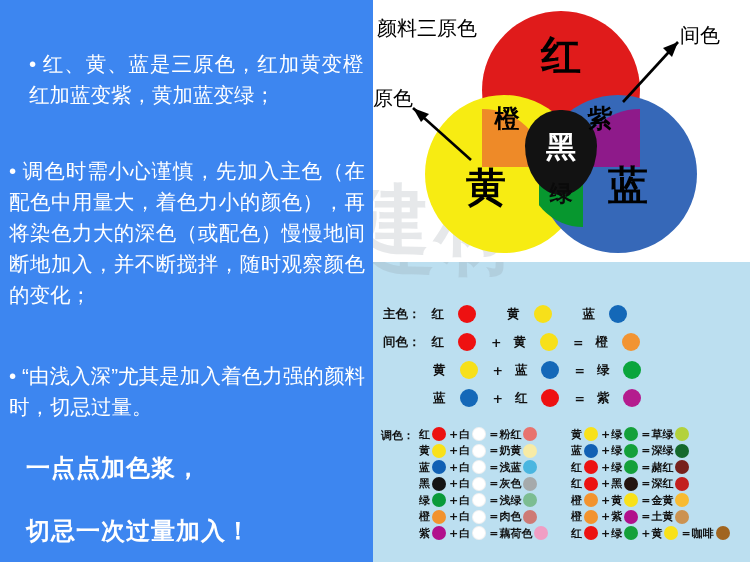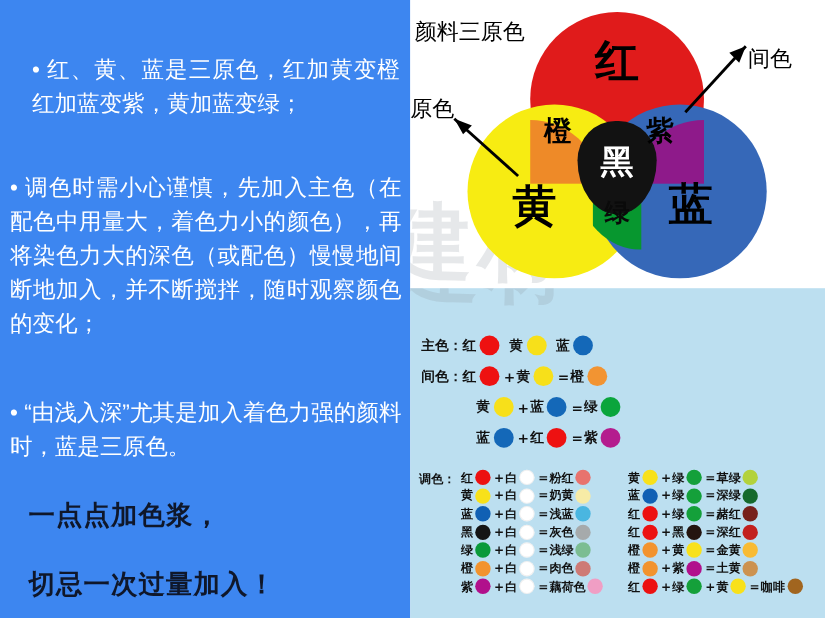--- a/index.html
+++ b/index.html
@@ -24,21 +24,21 @@
   .tip-para{
     position:absolute;left:9px;width:356px;
     color:#ffffff;font-size:20.5px;line-height:31px;
     text-align:justify;letter-spacing:0px;
   }
   #tip-1{top:48px;margin-left:20px;}
   #tip-2{top:155px;}
   #tip-3{top:360px;}
   .red-line{
     position:absolute;left:26px;width:340px;
-    color:#0f172a;font-size:24px;font-weight:bold;font-family:"DejaVu Serif",serif;
+    color:#ffffff;font-size:24px;font-weight:bold;font-family:"DejaVu Serif",serif;
     letter-spacing:1px;
   }
   #red-1{top:452px;}
   #red-2{top:515px;}
 
   
   #right-top{
     position:absolute;left:373px;top:0;width:377px;height:262px;
     background:#ffffff;overflow:hidden;
   }
@@ -64,37 +64,37 @@
   #lb-yellow{left:70px;top:160px;width:86px;font-size:40px;}
   #lb-blue{left:212px;top:158px;width:86px;font-size:40px;}
   #lb-orange{left:110px;top:102px;width:48px;font-size:25px;}
   #lb-purple{left:203px;top:102px;width:48px;font-size:25px;}
   #lb-black{left:164px;top:127px;width:48px;font-size:30px;color:#ffffff;}
   #lb-green{left:166px;top:178px;width:44px;font-size:23px;color:#0a0a0a;}
 
   .venn-anno{position:absolute;color:#000;font-size:20px;font-family:Liberation Mono, monospace;}
   #an-primary3{left:4px;top:15px;}
   #an-primary{left:0px;top:85px;}
-  #an-secondary{left:307px;top:40px;}
+  #an-secondary{left:307px;top:22px;}
   #arrow-svg{position:absolute;left:0;top:0;width:377px;height:262px;pointer-events:none;}
 
   
   #right-bottom{
     position:absolute;left:373px;top:262px;width:377px;height:300px;
     background:#bcdff0;overflow:hidden;
   }
   #mix-title{
     position:absolute;left:11px;top:4px;
     font-size:25px;font-weight:bold;letter-spacing:1px;
     color:#ffffff;
     -webkit-text-stroke:2px #d43d8e;
     font-family:"DejaVu Sans",sans-serif;
     text-shadow:0 0 1px #d43d8e;
   }
-  .mix-row{position:absolute;display:flex;align-items:center;white-space:nowrap;}
+  .mix-row{position:absolute;display:flex;align-items:center;white-space:nowrap;gap:11px;}
   .mix-lbl{font-size:12.5px;font-weight:bold;color:#111;font-family:"DejaVu Sans",sans-serif;}
   .dot{border-radius:50%;display:inline-block;flex:none;}
   .op{font-size:12.5px;font-weight:bold;color:#111;padding:0 1px;font-family:"DejaVu Sans",sans-serif;}
 
   
   #grp-top .mix-lbl{font-size:12.5px;}
   #grp-top .dot{width:18px;height:18px;margin:0 3px;}
 
   #row-primary{left:10px;top:43px;}
   #row-sec1{left:10px;top:71px;}
@@ -119,21 +119,21 @@
   }
 </style>
 </head>
 <body>
 
 <div id="stage">
 
   <div id="left-panel">
     <div class="tip-para" id="tip-1">• 红、黄、蓝是三原色，红加黄变橙，红加蓝变紫，黄加蓝变绿；</div>
     <div class="tip-para" id="tip-2">• 调色时需小心谨慎，先加入主色（在配色中用量大，着色力小的颜色），再将染色力大的深色（或配色）慢慢地间断地加入，并不断搅拌，随时观察颜色的变化；</div>
-    <div class="tip-para" id="tip-3">• “由浅入深”尤其是加入着色力强的颜料时，蓝是三原色。</div>
+    <div class="tip-para" id="tip-3">• “由浅入深”尤其是加入着色力强的颜料时，切忌过量。</div>
     <div class="red-line" id="red-1">一点点加色浆，</div>
     <div class="red-line" id="red-2">切忌一次过量加入！</div>
   </div>
 
   <div id="right-top">
     <div class="wm" style="left:-20px;top:170px;">建材</div>
 
     <div class="venn-circle" id="c-red"></div>
     <div class="venn-circle" id="c-yellow"></div>
     <div class="venn-circle" id="c-blue"></div>

